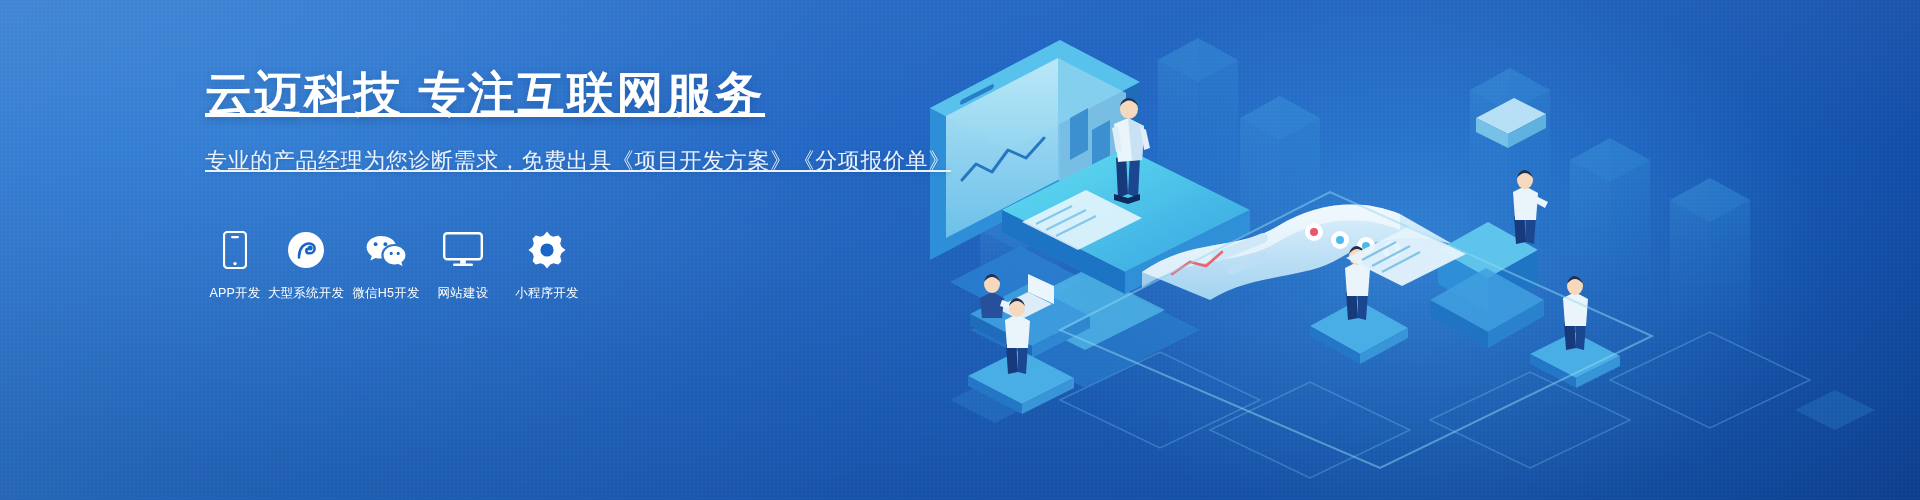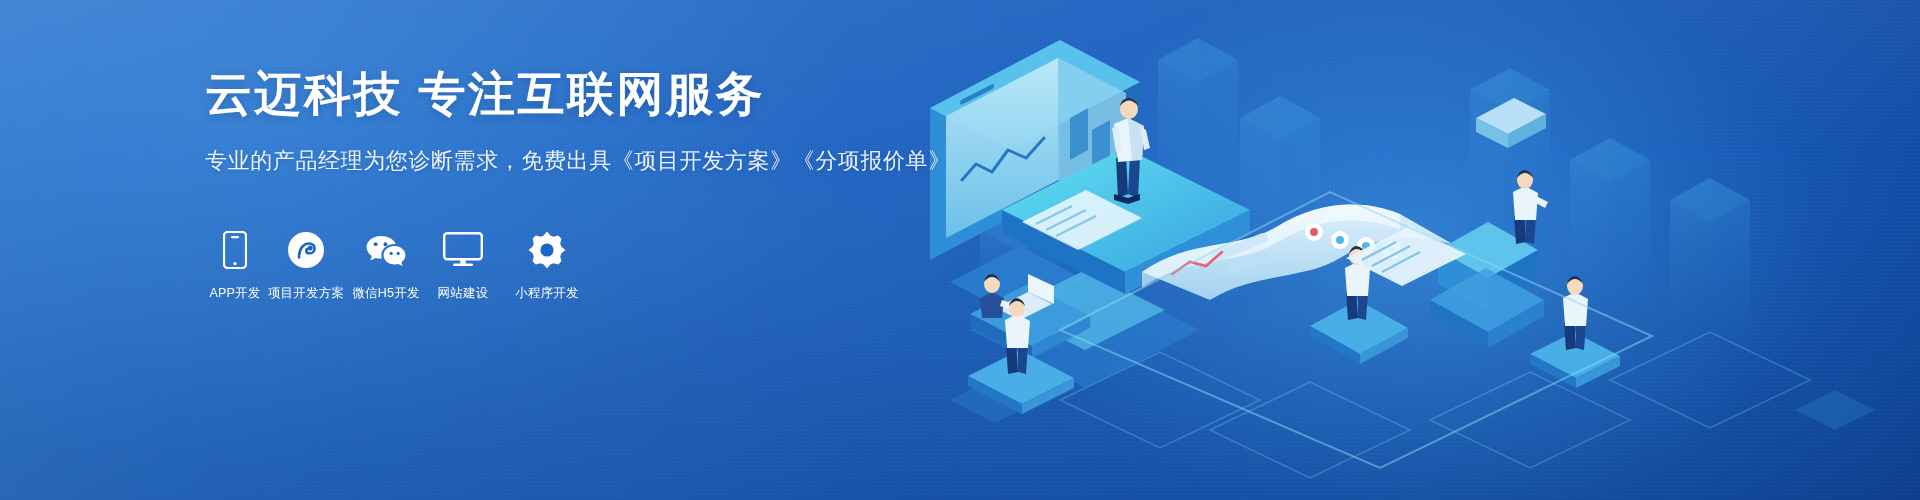--- a/index.html
+++ b/index.html
@@ -33,31 +33,32 @@
     position: absolute; left: 205px; top: 66px; width: 720px; z-index: 6;
   }
   .headline {
     color: #ffffff;
     font-size: 47px;
     font-weight: bold;
     letter-spacing: 2.5px;
     line-height: 1.18;
     white-space: nowrap;
     text-shadow: 0 2px 10px rgba(0,40,100,0.25);
+    text-decoration: underline;
   }
   .subtitle {
     margin-top: 22px;
     color: #eaf2fd;
     font-size: 22px;
     line-height: 1.62;
     letter-spacing: 0.6px;
     white-space: nowrap;
     font-weight: 400;
   }
-  .subtitle div { text-shadow: 0 1px 4px rgba(0,35,90,0.22); }
+  .subtitle div { text-shadow: 0 1px 4px rgba(0,35,90,0.22); text-decoration: underline; }
 
   
   .services {
     position: absolute; left: 203px; top: 228px; z-index: 6;
     display: flex; align-items: flex-start;
   }
   .service {
     display: flex; flex-direction: column; align-items: center;
     width: 72px; margin-right: 0px;
   }
@@ -359,21 +360,21 @@
     </div>
 
     <div class="service" style="width:78px">
       <span class="ico">
         <svg width="38" height="38" viewBox="0 0 38 38" xmlns="http://www.w3.org/2000/svg">
           <circle cx="19" cy="19" r="18" fill="#ffffff"></circle>
           <path d="M12 26.5 C12 17 17 12.5 22 12.5 C25.6 12.5 27.6 14.8 27.6 17.4 C27.6 20.4 25.1 22.3 22.4 22.3 C20.6 22.3 19.3 21.3 19.3 19.9 C19.3 18.7 20.2 17.9 21.3 17.9" fill="none" stroke="#1a66c6" stroke-width="2.6" stroke-linecap="round" stroke-linejoin="round"></path>
           <circle cx="23.2" cy="17.1" r="2.5" fill="#1a66c6"></circle>
         </svg>
       </span>
-      <span class="lbl">项目开发方案</span>
+      <span class="lbl">大型系统开发</span>
     </div>
 
     <div class="service" style="width:82px">
       <span class="ico">
         <svg width="42" height="38" viewBox="0 0 42 38" xmlns="http://www.w3.org/2000/svg">
           <path d="M15.5 5 C7.8 5 1.6 10 1.6 16.2 C1.6 19.7 3.6 22.8 6.8 24.9 L5.4 29.6 L10.6 27 C12.1 27.4 13.8 27.6 15.5 27.6 C16 27.6 16.4 27.6 16.9 27.5 C16.5 26.4 16.3 25.2 16.3 24 C16.3 17.9 22.3 13 29.6 13 C29.9 13 30.3 13 30.6 13.1 C29.3 8.4 23 5 15.5 5 Z" fill="#ffffff"></path>
           <circle cx="10.6" cy="13.2" r="1.9" fill="#1a66c6"></circle>
           <circle cx="20.4" cy="13.2" r="1.9" fill="#1a66c6"></circle>
           <path d="M40.4 24.2 C40.4 19.1 35.5 15 29.5 15 C23.5 15 18.6 19.1 18.6 24.2 C18.6 29.3 23.5 33.4 29.5 33.4 C30.8 33.4 32.1 33.2 33.3 32.9 L37.6 35 L36.4 31.2 C38.9 29.5 40.4 27.0 40.4 24.2 Z" fill="#ffffff"></path>
           <circle cx="26.2" cy="22.4" r="1.55" fill="#1a66c6"></circle>

